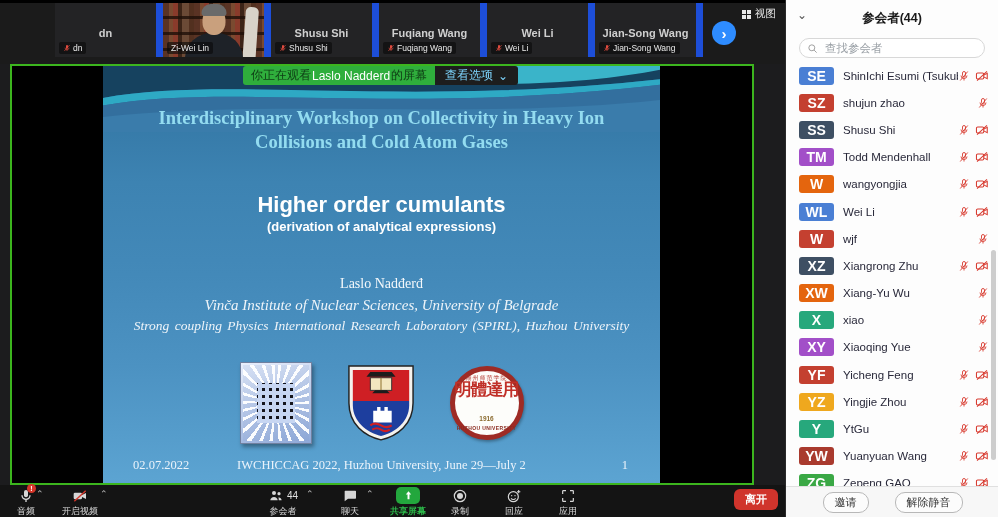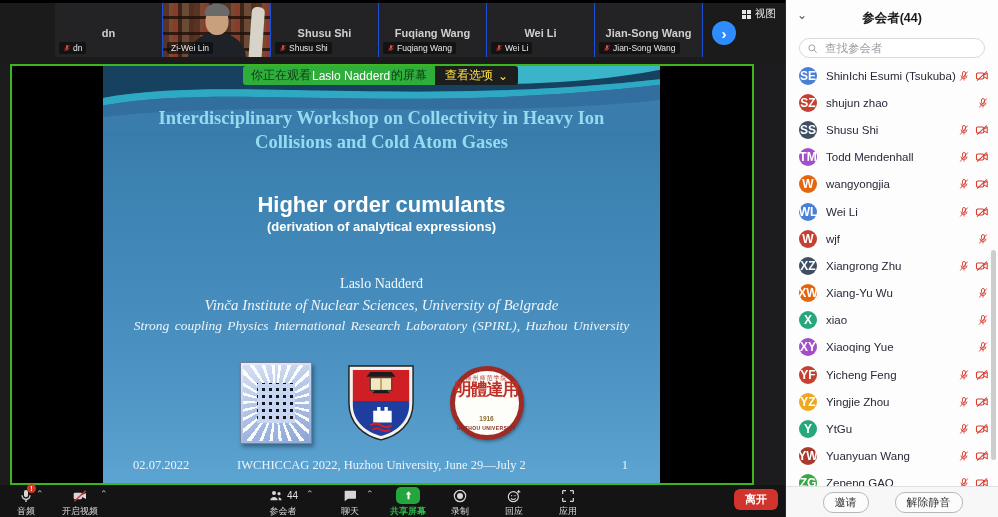--- a/index.html
+++ b/index.html
@@ -1,21 +1,21 @@
 <!DOCTYPE html>
 <html><head>
 <meta charset="utf-8">
 <style>
   html,body{margin:0;padding:0;background:#000;}
   .app{position:relative;width:998px;height:517px;overflow:hidden;
        font-family:"Liberation Sans","DejaVu Sans",sans-serif;background:#1c1c1e;-webkit-font-smoothing:antialiased;}
 
   
   .filmstrip{position:absolute;left:0;top:0;width:785px;height:64px;background:#1b1b1b;border-top:3px solid #000;box-sizing:border-box;display:flex;padding-left:55px;}
-  .tile{position:relative;width:108px;height:54px;background:#232325;border-right:1px solid #1d4ed8;box-sizing:border-box;overflow:hidden;flex:none;}
+  .tile{position:relative;width:108px;height:54px;background:#232325;border-right:7px solid #1d4ed8;box-sizing:border-box;overflow:hidden;flex:none;}
   .tile-center{position:absolute;left:0;right:0;top:24px;text-align:center;font-size:11px;font-weight:bold;color:#cfcfcf;}
   .tile-tag{position:absolute;left:4px;bottom:3px;display:flex;align-items:center;gap:2px;background:rgba(10,10,10,.65);padding:1px 4px;border-radius:2px;font-size:8.5px;color:#e8e8e8;max-width:96px;white-space:nowrap;}
   .tile-tag svg{width:8px;height:8px;color:#e04b3f;flex:none;}
   .tile-video{position:absolute;inset:0;display:none;background:
       repeating-linear-gradient(90deg,#5a3324 0 6px,#7a4a30 6px 10px,#8a3b2b 10px 15px,#3c2417 15px 19px,#6b4a36 19px 26px,#52301f 26px 31px);}
   .tile.video .tile-video{display:block;}
   .v-shelf{position:absolute;inset:0;background:repeating-linear-gradient(180deg,transparent 0 13px,rgba(30,15,8,.8) 13px 16px);}
   .v-pillar{position:absolute;right:7px;top:4px;width:13px;height:60px;background:#d8d3c9;border-radius:5px;transform:rotate(4deg);}
   .v-torso{position:absolute;left:50%;transform:translateX(-50%);bottom:-8px;width:58px;height:32px;background:#1e2228;border-radius:26px 26px 0 0;}
   .v-head{position:absolute;left:50%;transform:translateX(-50%);bottom:22px;width:23px;height:27px;background:#c9a07d;border-radius:46%;}
@@ -55,21 +55,21 @@
   .slide-footer{position:absolute;left:0;right:0;top:389px;height:28px;color:#eaf3fb;
                 font-family:"Liberation Serif","DejaVu Serif",serif;font-size:12.5px;}
   .sf-date{position:absolute;left:30px;top:3px;}
   .sf-center{position:absolute;left:0;right:0;top:3px;text-align:center;}
   .sf-page{position:absolute;right:32px;top:3px;}
 
   
   .share-banner{position:absolute;left:243px;top:2px;height:19px;display:flex;z-index:5;font-size:12px;border-radius:8px;}
   .sb-green{background:#2fae3c;color:#0e3b14;display:flex;align-items:center;padding:0 8px;border-radius:3px 0 0 3px;white-space:nowrap;}
   .sb-green b{color:#fff;font-weight:normal;margin:16px 1px;}
-  .sb-opts{background:#1d1d1d;color:#fde047;display:flex;align-items:center;gap:5px;padding:0 10px;border-radius:0 3px 3px 0;cursor:pointer;white-space:nowrap;}
+  .sb-opts{background:#1d1d1d;color:#7dd3fc;display:flex;align-items:center;gap:5px;padding:0 10px;border-radius:0 3px 3px 0;cursor:pointer;white-space:nowrap;}
 
   
   .toolbar{position:absolute;left:0;top:485px;width:785px;height:32px;background:#141414;}
   .tb-item{position:absolute;top:2px;display:flex;flex-direction:column;align-items:center;cursor:pointer;color:#d6d6d6;}
   .tb-item .ico{height:17px;display:flex;align-items:center;gap:3px;position:relative;}
   .tb-item svg{width:16px;height:16px;}
   .tb-label{font-size:9px;color:#d9d9d9;margin-top:1px;white-space:nowrap;}
   .tb-chev{position:absolute;top:4px;font-size:9px;color:#bdbdbd;cursor:pointer;}
   .badge{position:absolute;top:-3px;left:9px;width:9px;height:9px;border-radius:50%;background:#d6362a;color:#fff;font-size:7px;line-height:9px;text-align:center;font-weight:bold;}
   .tb-count{font-size:10px;color:#e0e0e0;}
@@ -81,21 +81,21 @@
   .panel{position:absolute;left:785px;top:0;width:213px;height:517px;background:#fdfdfd;border-left:1px solid #2a2a2a;box-sizing:border-box;}
   .panel-header{position:relative;height:34px;}
   .panel-title{position:absolute;left:0;right:0;top:10px;text-align:center;font-size:12.5px;font-weight:bold;color:#1a1a1a;}
   .panel-collapse{position:absolute;left:11px;top:8px;font-size:12px;color:#555;cursor:pointer;}
   .search-wrap{position:absolute;left:13px;top:38px;width:186px;height:20px;border:1px solid #d8d8d8;border-radius:10px;background:#fff;display:flex;align-items:center;padding:0 7px;box-sizing:border-box;gap:5px;}
   .search-wrap svg{width:11px;height:11px;color:#999;flex:none;}
   .search-input{border:none;outline:none;flex:1;font-size:11.5px;color:#333;background:transparent;min-width:0;}
   .search-input::placeholder{color:#9aa0a6;}
   .plist{position:absolute;left:0;top:62px;width:213px;height:424px;overflow:hidden;}
   .prow{position:relative;height:27.2px;display:flex;align-items:center;padding:0 10px 0 13px;box-sizing:border-box;cursor:pointer;}
-  .avatar{width:18px;height:18px;border-radius:9px;color:#fff;font-size:12px;font-weight:bold;display:flex;align-items:center;justify-content:center;flex:none;}
+  .avatar{width:35px;height:18px;border-radius:3px;color:#fff;font-size:14px;font-weight:bold;display:flex;align-items:center;justify-content:center;flex:none;}
   .pname{margin-left:9px;font-size:11.5px;color:#29293a;flex:1;white-space:nowrap;overflow:hidden;}
   .picons{display:flex;align-items:center;gap:5px;color:#d83b30;}
   .picons svg{width:12px;height:12px;}
   .picons svg.cam{width:14px;height:14px;}
   .scroll-thumb{position:absolute;right:2px;top:250px;width:5px;height:210px;background:#cdcdcd;border-radius:3px;cursor:pointer;}
   .panel-footer{position:absolute;left:0;bottom:0;width:213px;height:31px;background:#f7f7f7;border-top:1px solid #e0e0e0;box-sizing:border-box;display:flex;align-items:center;justify-content:center;gap:26px;}
   .pf-btn{border:1px solid #b8b8b8;border-radius:10px;background:#fcfcfc;font-size:11px;color:#333;padding:2px 11px;cursor:pointer;white-space:nowrap;}
 </style>
 </head>
 <body>

